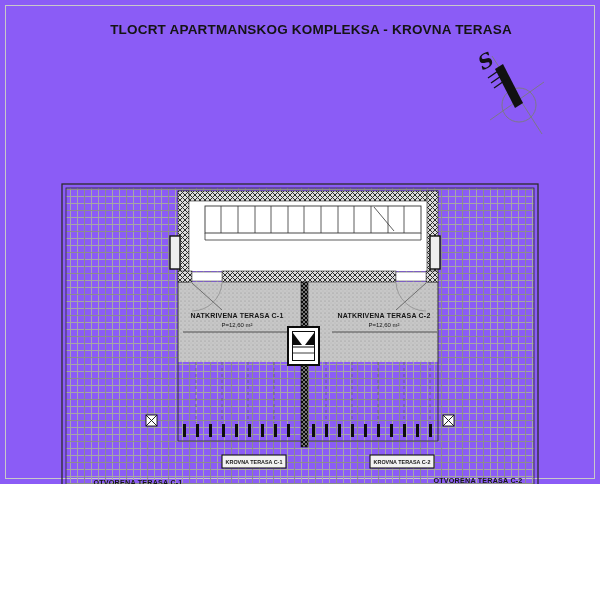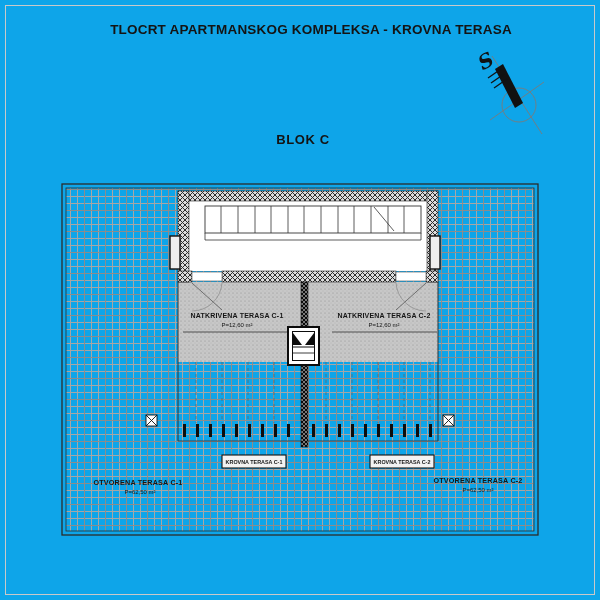--- a/index.html
+++ b/index.html
@@ -1,16 +1,16 @@
 <!DOCTYPE html>
 <html><head>
 <meta charset="utf-8">
 <style>
   html,body{margin:0;padding:0;background:#fff;}
-  .sheet{position:relative;width:600px;height:600px;background:#0ea5e9;overflow:hidden;
+  .sheet{position:relative;width:600px;height:484px;background:#8b5cf6;overflow:hidden;
          font-family:"Liberation Sans",sans-serif;color:#1a1a1a;}
   .gray-frame{position:absolute;inset:5px;border:1px solid #c9c9c9;pointer-events:none;}
   .title{position:absolute;top:22px;left:0;right:0;text-align:center;padding-left:22px;
          font-weight:700;font-size:13.5px;letter-spacing:.2px;color:#141414;}
   .scale{position:absolute;top:41px;left:0;right:0;text-align:center;padding-left:22px;
          font-weight:700;font-size:12px;color:#141414;}
   .blok{position:absolute;top:132px;left:0;right:0;text-align:center;padding-left:6px;
         font-weight:700;font-size:13px;letter-spacing:.6px;color:#141414;}
   .compass{position:absolute;left:478px;top:48px;width:72px;height:90px;}
   .plan-svg{position:absolute;left:0;top:0;width:600px;height:600px;}
@@ -21,21 +21,20 @@
   .t-open{font-size:7.2px;font-weight:700;letter-spacing:.2px;}
   .compass .s-letter{font-family:"DejaVu Serif",serif;font-style:italic;font-weight:700;font-size:20px;fill:#111;}
 </style>
 </head>
 <body>
 
 <div class="sheet">
   <div class="gray-frame"></div>
 
   <div class="title">TLOCRT APARTMANSKOG KOMPLEKSA - KROVNA TERASA</div>
-  <div class="blok">BLOK C</div>
 
   <svg class="compass" viewBox="0 0 72 90">
     <line x1="14" y1="8" x2="64" y2="86" stroke="#7a7a7a" stroke-width="0.9"></line>
     <line x1="12" y1="72" x2="66" y2="34" stroke="#7a7a7a" stroke-width="0.9"></line>
     <circle cx="41" cy="57" r="17" fill="none" stroke="#7a7a7a" stroke-width="0.9"></circle>
     <polygon points="17,21 25,16 45,55 37,60" fill="#111"></polygon>
     <line x1="10" y1="30" x2="23" y2="21" stroke="#111" stroke-width="1.3"></line>
     <line x1="13" y1="35" x2="26" y2="26" stroke="#111" stroke-width="1.3"></line>
     <line x1="16" y1="40" x2="29" y2="31" stroke="#111" stroke-width="1.3"></line>
     <text class="s-letter" x="1" y="20" transform="rotate(-28 8 14)">S</text>

